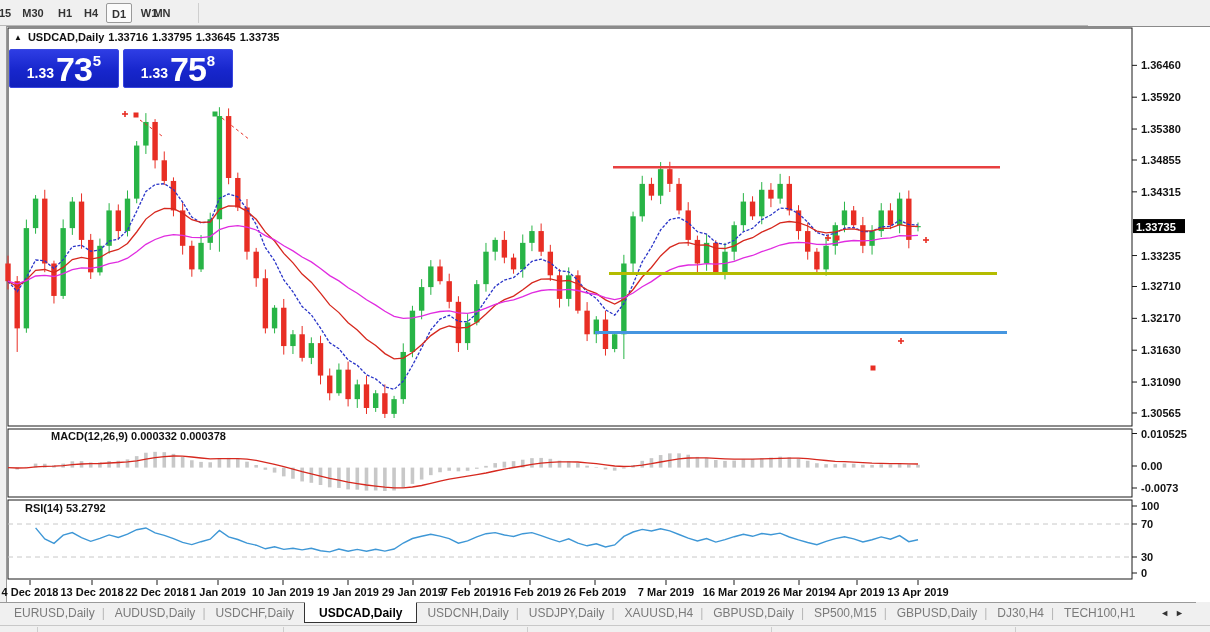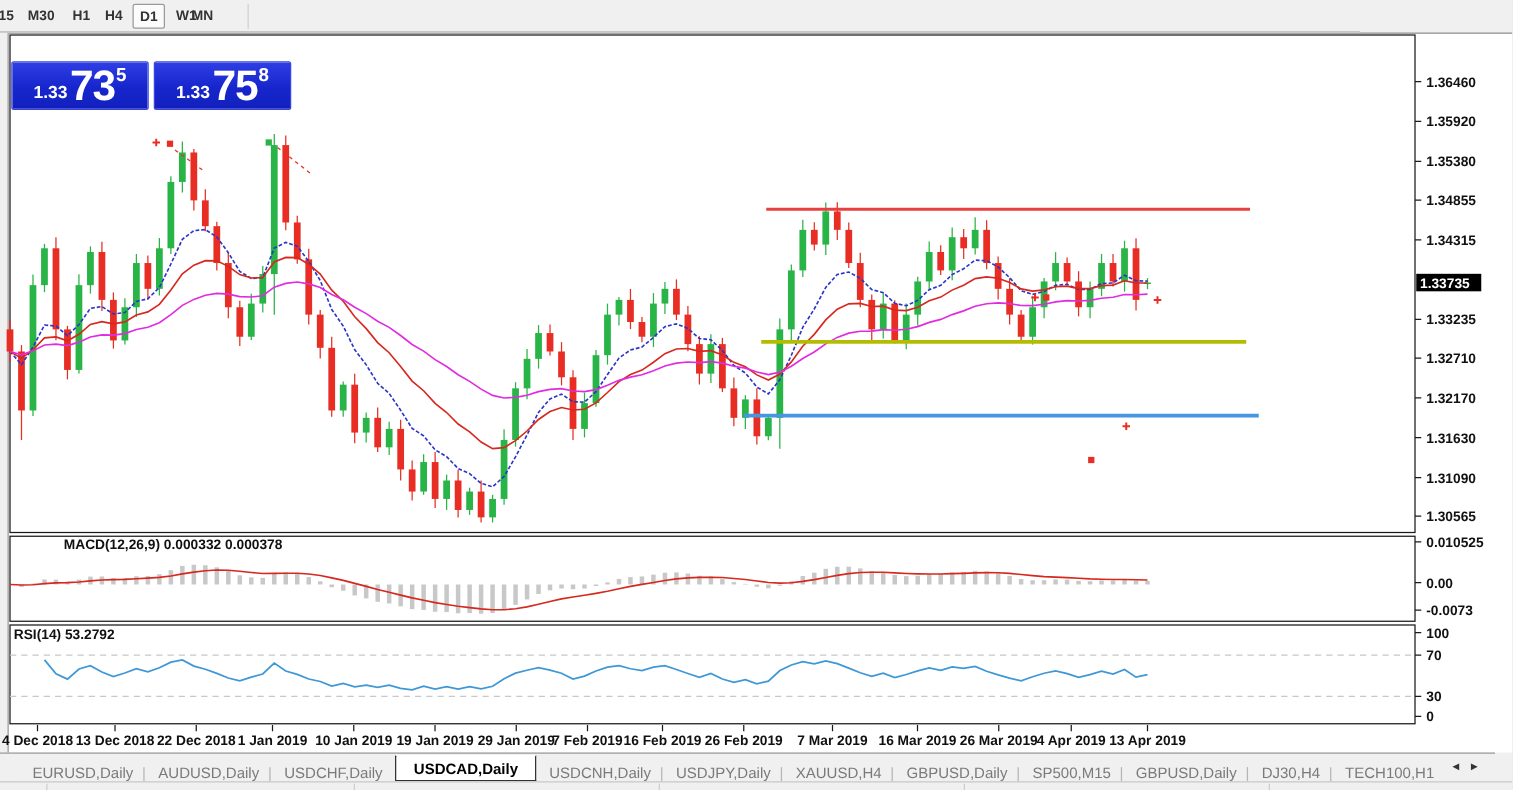--- a/index.html
+++ b/index.html
@@ -39,21 +39,21 @@
   .tw-row2{display:flex;margin-top:2px;}
   .price-panel{width:120px;height:39px;border:1px solid #3946e0;border-radius:2px;
                background:linear-gradient(#2e3de4,#1726cc 55%,#1120bc);color:#fff;
                display:flex;justify-content:center;cursor:pointer;}
   .price-panel.buy{margin-left:4px;}
   .p-small{font-size:14px;font-weight:700;align-self:flex-end;padding-bottom:6px;margin-right:2px;}
   .p-big{font-size:34px;font-weight:600;line-height:39px;letter-spacing:-1px;}
   .p-sup{font-size:15px;font-weight:700;align-self:flex-start;margin-top:2px;margin-left:1px;}
   
   .tabbar{position:absolute;left:0;top:602px;width:1196px;height:23px;background:#f0f0f0;
-          border-top:1px solid #9a9a9a;display:flex;align-items:flex-end;padding-left:16px;}
+          border-top:1px solid #9a9a9a;display:flex;align-items:flex-start;padding-left:4px;}
   .tab{font-size:12px;color:#7a7a7a;padding:3px 10px 0 10px;white-space:nowrap;cursor:pointer;
        position:relative;}
   .tab:not(.active)+.tab:not(.active)::before{content:"|";color:#b5b5b5;position:absolute;left:-3px;top:3px;}
   .tab.active{background:#fff;border:1px solid #333;border-top:1px solid #fff;color:#000;
               font-weight:700;margin-top:-1px;padding:3px 14px 2px 14px;}
   .tab-scroll{position:absolute;right:6px;top:5px;font-size:9px;color:#333;letter-spacing:6px;cursor:pointer;}
   .bottom-strip{position:absolute;left:0;top:625px;width:1210px;height:7px;background:#f0f0f0;
                 border-top:1px solid #c8c8c8;}
   .bstick{position:absolute;top:1px;width:1px;height:5px;background:#cdcdcd;}
 </style>
@@ -470,23 +470,26 @@
         <text x="734" y="596" font-family="&quot;Liberation Sans&quot;,&quot;DejaVu Sans&quot;,sans-serif" font-size="11" font-weight="700" fill="#111111" text-anchor="middle">16 Mar 2019</text>
         <line x1="799" y1="580" x2="799" y2="585" stroke="#1a1a1a"></line>
         <text x="799" y="596" font-family="&quot;Liberation Sans&quot;,&quot;DejaVu Sans&quot;,sans-serif" font-size="11" font-weight="700" fill="#111111" text-anchor="middle">26 Mar 2019</text>
         <line x1="857" y1="580" x2="857" y2="585" stroke="#1a1a1a"></line>
         <text x="857" y="596" font-family="&quot;Liberation Sans&quot;,&quot;DejaVu Sans&quot;,sans-serif" font-size="11" font-weight="700" fill="#111111" text-anchor="middle">4 Apr 2019</text>
         <line x1="918" y1="580" x2="918" y2="585" stroke="#1a1a1a"></line>
         <text x="918" y="596" font-family="&quot;Liberation Sans&quot;,&quot;DejaVu Sans&quot;,sans-serif" font-size="11" font-weight="700" fill="#111111" text-anchor="middle">13 Apr 2019</text>
       </g>
     </svg>
 
+  <div class="chart-header">
+    <span class="tri">▲</span><span>USDCAD,Daily</span><span>1.33716</span><span>1.33795</span><span>1.33645</span><span>1.33735</span>
+  </div>
 
   <div class="ind-label" style="left:11px;top:430px;margin-left:40px;">MACD(12,26,9) 0.000332 0.000378</div>
-  <div class="ind-label" style="left:11px;top:502px;text-align:center;">RSI(14) 53.2792</div>
+  <div class="ind-label" style="left:25px;top:502px;text-align:center;">RSI(14) 53.2792</div>
 
   <div class="toolbar">
     <div class="tfbtn" style="left:-6px;width:22px;">15</div>
     <div class="tfbtn" style="left:18px;width:30px;">M30</div>
     <div class="tfbtn" style="left:52px;width:26px;">H1</div>
     <div class="tfbtn" style="left:78px;width:26px;">H4</div>
     <div class="tfbtn active" style="left:106px;width:26px;">D1</div>
     <div class="tfbtn" style="left:136px;width:26px;">W1</div>
     <div class="tfbtn" style="left:148px;width:28px;">MN</div>
     <div class="tbsep" style="left:198px;"></div>

